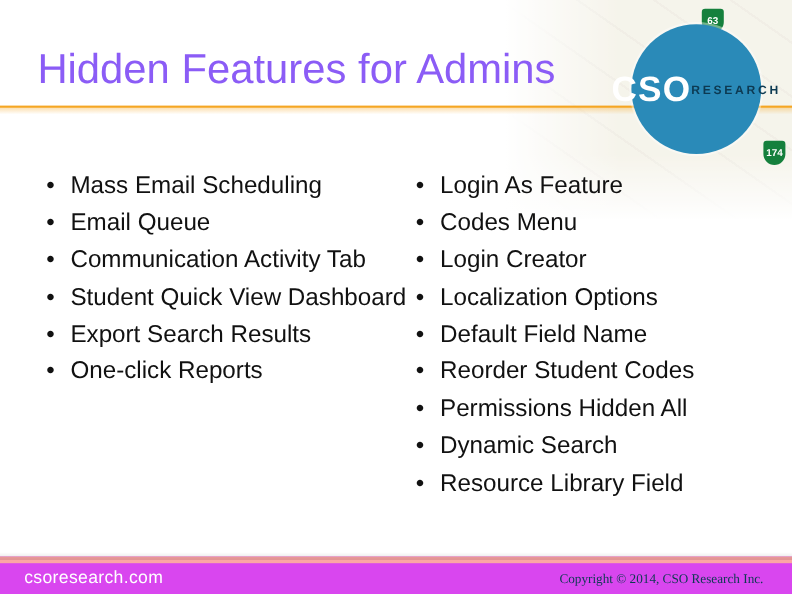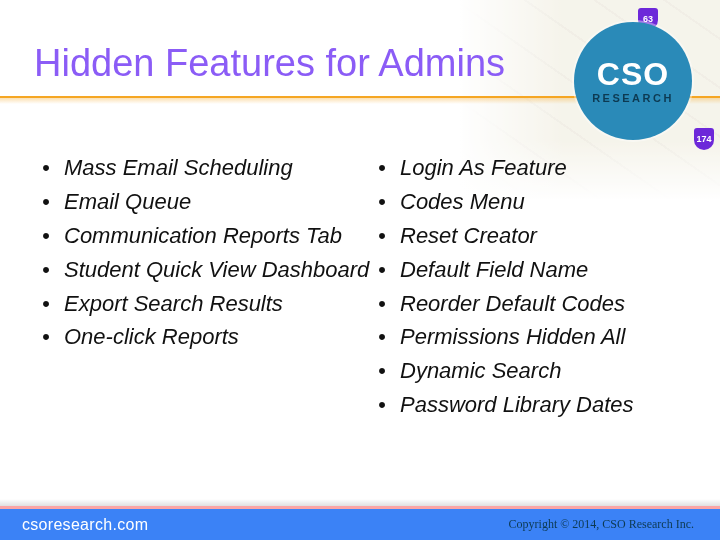--- a/index.html
+++ b/index.html
@@ -20,42 +20,42 @@
         linear-gradient(90deg, rgba(255,255,255,1) 0%, rgba(255,255,255,0) 40%),
         linear-gradient(180deg, rgba(255,255,255,0) 70%, rgba(255,255,255,1) 100%),
         repeating-linear-gradient(35deg, #e8e4d6 0px, #e8e4d6 2px, #f0edde 2px, #f0edde 40px),
         #ece8d8;
       opacity: 0.6;
       z-index: 0;
     }
     .shield {
       position: absolute;
       width: 20px; height: 22px;
-      background: #6d28d9;
+      background: #15803d;
       border-radius: 3px 3px 10px 10px;
       z-index: 1;
       display: flex;
       align-items: center;
       justify-content: center;
       color: #fff;
       font-size: 9px;
       font-weight: bold;
     }
     .shield.s1 { top: 8px; right: 62px; }
     .shield.s2 { top: 128px; right: 6px; }
     .logo {
       position: absolute;
       top: 22px;
       right: 28px;
       width: 118px;
       height: 118px;
       border-radius: 50%;
       background: #2a8ab8;
       display: flex;
-      flex-direction: column;
+      flex-direction: row;
       align-items: center;
       justify-content: center;
       z-index: 5;
       box-shadow: 0 0 0 2px rgba(255,255,255,0.4);
     }
     .logo-main {
       color: #fff;
       font-size: 32px;
       font-weight: 800;
       letter-spacing: 1px;
@@ -94,21 +94,20 @@
       height: 6px;
       background: linear-gradient(180deg, rgba(245,166,35,0.35), rgba(245,166,35,0));
     }
     .columns {
       position: absolute;
       top: 152px;
       left: 40px;
       right: 8px;
       display: flex;
       z-index: 4;
-      font-style: italic;
     }
     .col { flex: 1; }
     ul.features {
       list-style: none;
     }
     ul.features li {
       position: relative;
       padding-left: 24px;
       font-size: 22px;
       color: #111;
@@ -122,22 +121,22 @@
       top: 0;
       color: #111;
       font-size: 22px;
     }
     .footer {
       position: absolute;
       bottom: 0;
       left: 0;
       width: 720px;
       height: 34px;
-      background: #3b82f6;
-      border-top: 3px solid #fca5a5;
+      background: #d946ef;
+      border-top: 6px solid #fca5a5;
       display: flex;
       align-items: center;
       justify-content: space-between;
       padding: 0 26px 0 22px;
       z-index: 6;
     }
     .footer::before {
       content: "";
       position: absolute;
       left: 0; top: -10px;
@@ -168,36 +167,37 @@
 </div>
 
 <h1 class="title">Hidden Features for Admins</h1>
 <div class="underline"></div>
 
 <div class="columns">
   <div class="col">
     <ul class="features">
       <li>Mass Email Scheduling</li>
       <li>Email Queue</li>
-      <li>Communication Reports Tab</li>
+      <li>Communication Activity Tab</li>
       <li>Student Quick View Dashboard</li>
       <li>Export Search Results</li>
       <li>One-click Reports</li>
     </ul>
   </div>
   <div class="col">
     <ul class="features">
       <li>Login As Feature</li>
       <li>Codes Menu</li>
-      <li>Reset Creator</li>
+      <li>Login Creator</li>
+      <li>Localization Options</li>
       <li>Default Field Name</li>
-      <li>Reorder Default Codes</li>
+      <li>Reorder Student Codes</li>
       <li>Permissions Hidden All</li>
       <li>Dynamic Search</li>
-      <li>Password Library Dates</li>
+      <li>Resource Library Field</li>
     </ul>
   </div>
 </div>
 
 <div class="footer">
   <span class="footer-left">csoresearch.com</span>
   <span class="footer-right">Copyright © 2014, CSO Research Inc.</span>
 </div>
 
 </body></html>

